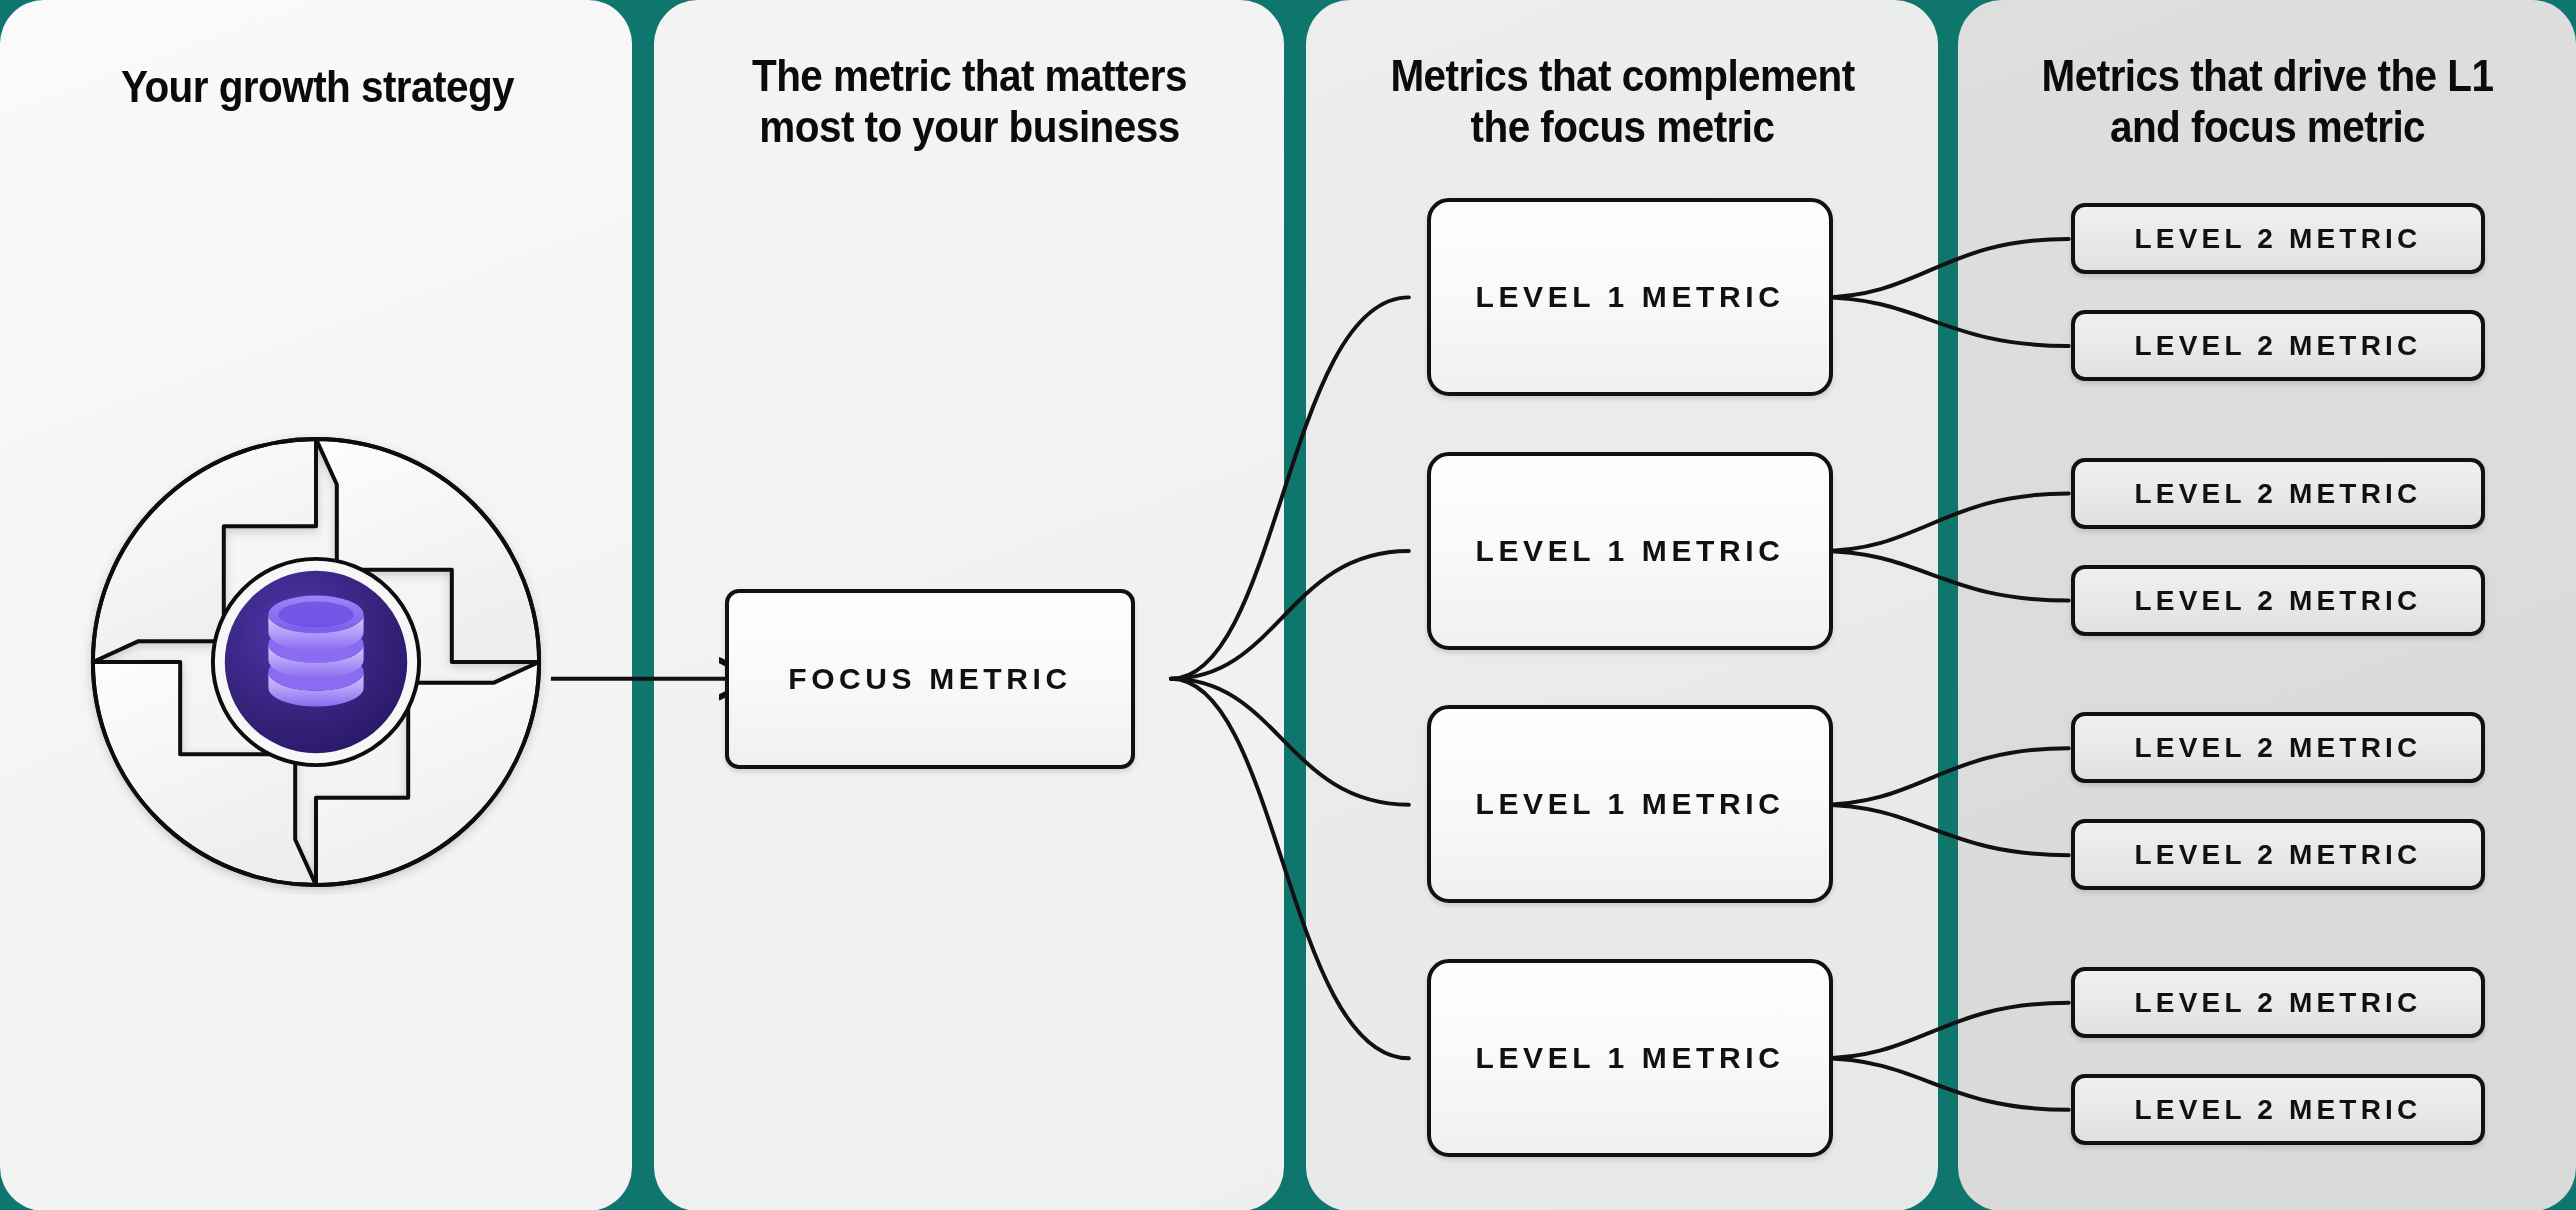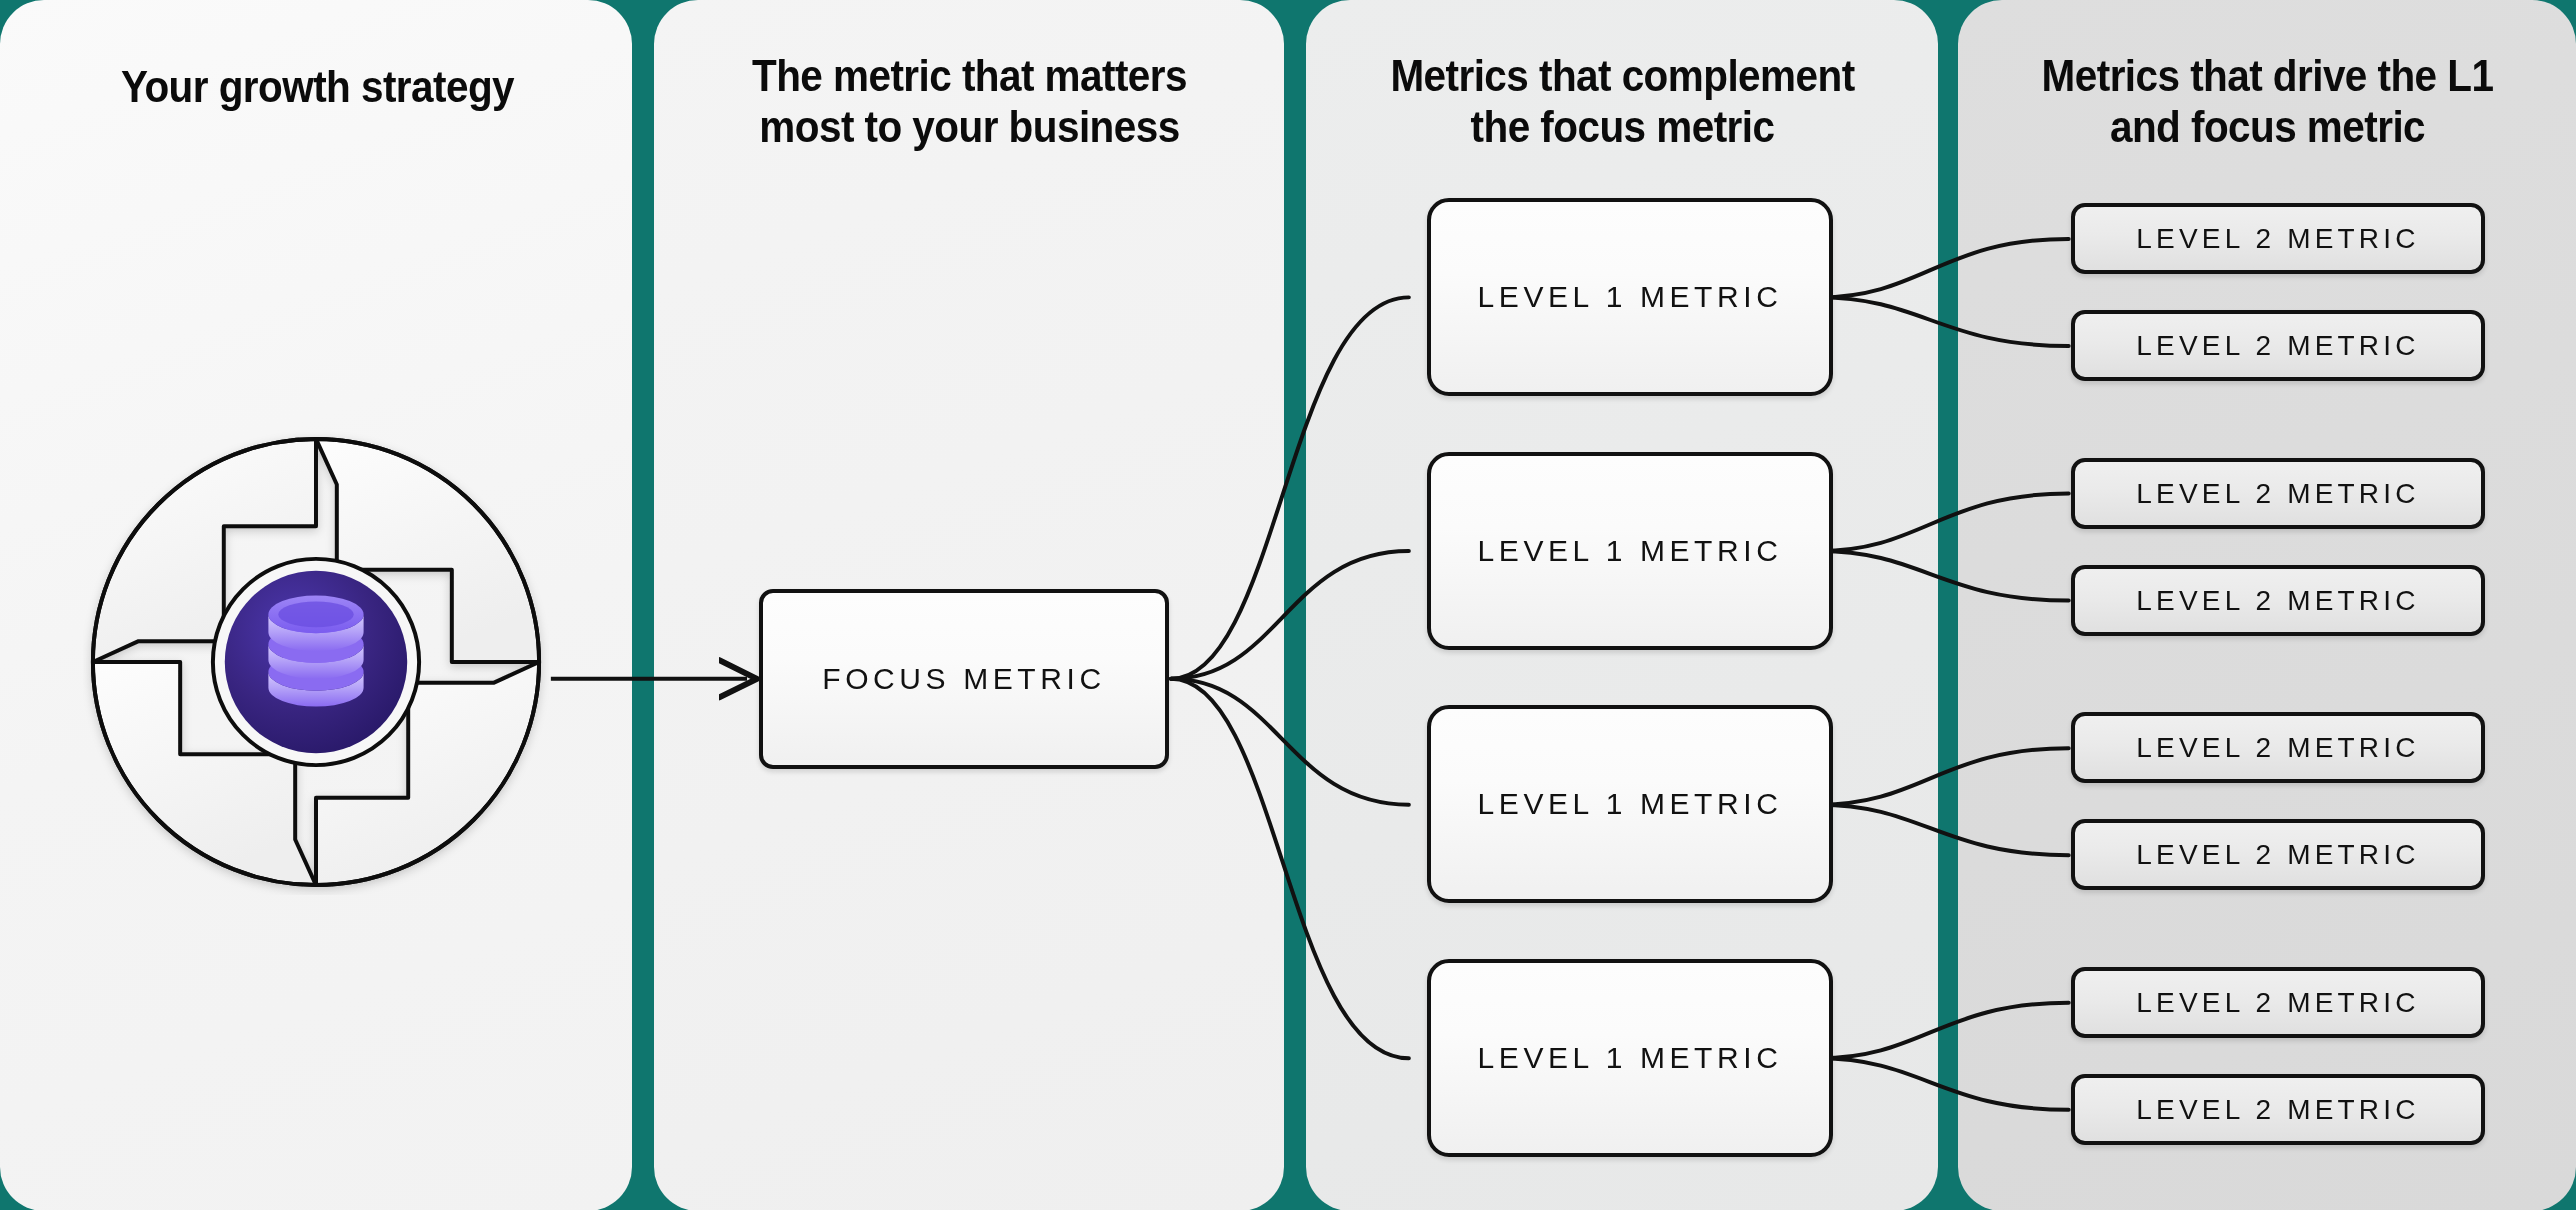--- a/index.html
+++ b/index.html
@@ -48,29 +48,29 @@
     display:flex;
     align-items:center;
     justify-content:center;
     border:4px solid #111111;
     background:linear-gradient(180deg,#fdfdfd 0%,#fbfbfb 38%,#f0f0f0 100%);
     box-shadow:0 3px 5px rgba(0,0,0,0.13);
     z-index:4;
   }
   .node span {
     font-size:30px;
-    font-weight:400;
+    font-weight:700;
     letter-spacing:4.6px;
     color:#111111;
     white-space:nowrap;
   }
   .node.l2 span { font-size:28px; letter-spacing:4.2px; }
 
   #node-focus {
-    left:759px; top:589px; width:410px; height:180px;
+    left:725px; top:589px; width:410px; height:180px;
     border-radius:14px;
   }
   .node.l1 {
     left:1411px; width:406px; height:198px;
     border-radius:22px;
     margin-left:16px;
   }
   #node-l1-0 { top:198px; }
   #node-l1-1 { top:452px; }
   #node-l1-2 { top:705px; }

